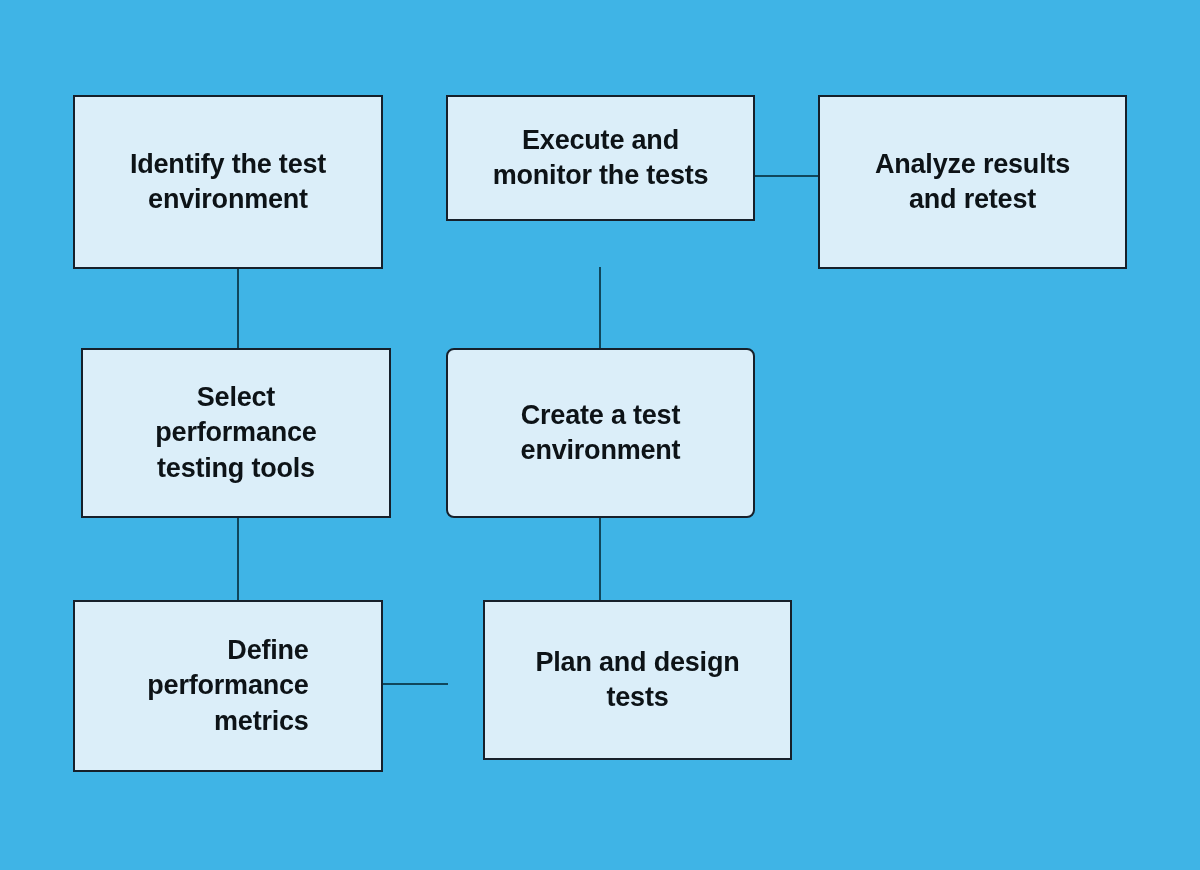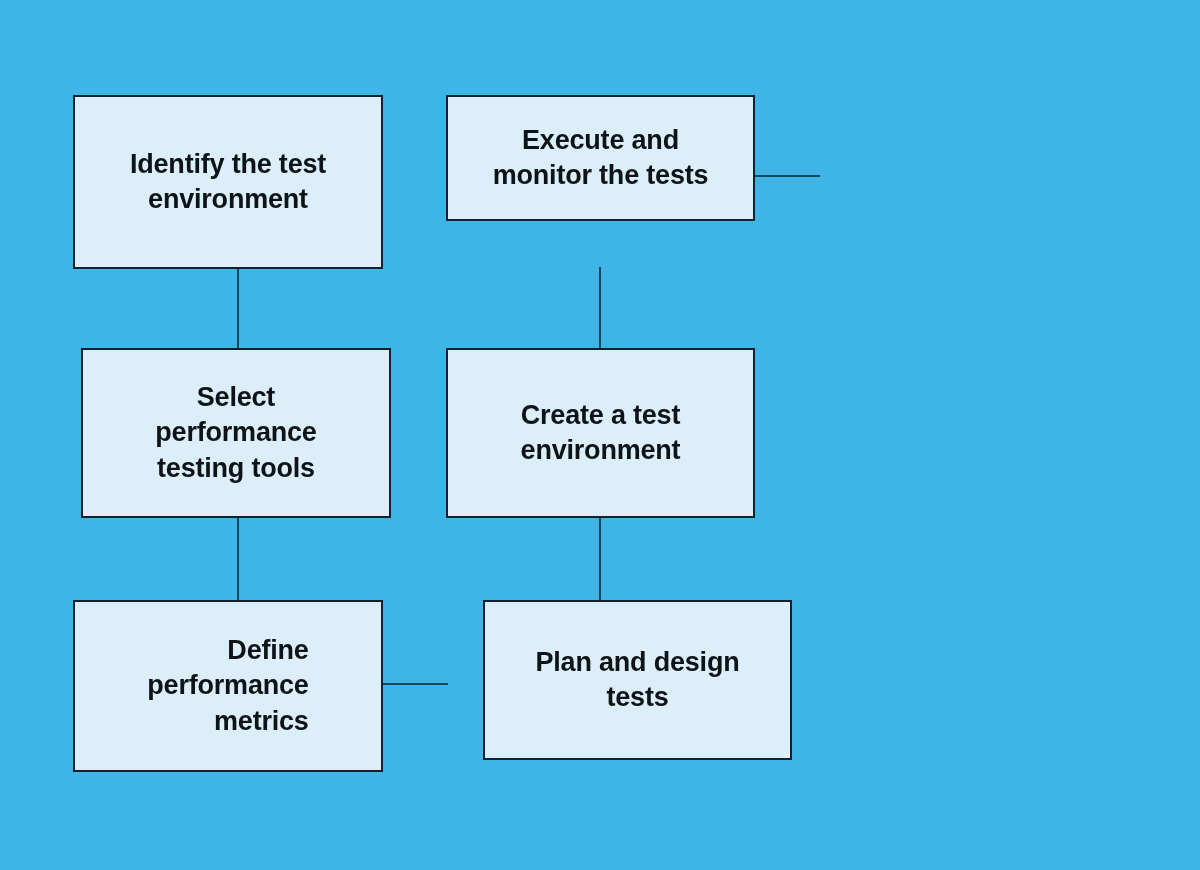--- a/index.html
+++ b/index.html
@@ -68,28 +68,32 @@
   <div class="node" style="left:73px; top:95px; width:310px; height:174px;align-items:center;">
     <span class="node-label">Identify the test
 environment</span>
   </div>
 
   <div class="node" style="left:446px; top:95px; width:309px; height:126px;">
     <span class="node-label">Execute and
 monitor the tests</span>
   </div>
 
+  <div class="node" style="left:818px; top:95px; width:309px; height:174px;">
+    <span class="node-label">Analyze results
+and retest</span>
+  </div>
 
   <div class="node" style="left:73px; top:348px; width:310px; height:170px;margin-left:8px;">
     <span class="node-label">Select
 performance
 testing tools</span>
   </div>
 
-  <div class="node" style="left:446px; top:348px; width:309px; height:170px;">
+  <div class="node" style="left:446px; top:348px; width:309px; height:170px;border-radius:8px;">
     <span class="node-label">Create a test
 environment</span>
   </div>
 
   <div class="node" style="left:73px; top:600px; width:310px; height:172px;text-align:right;">
     <span class="node-label">Define
 performance
 metrics</span>
   </div>
 

